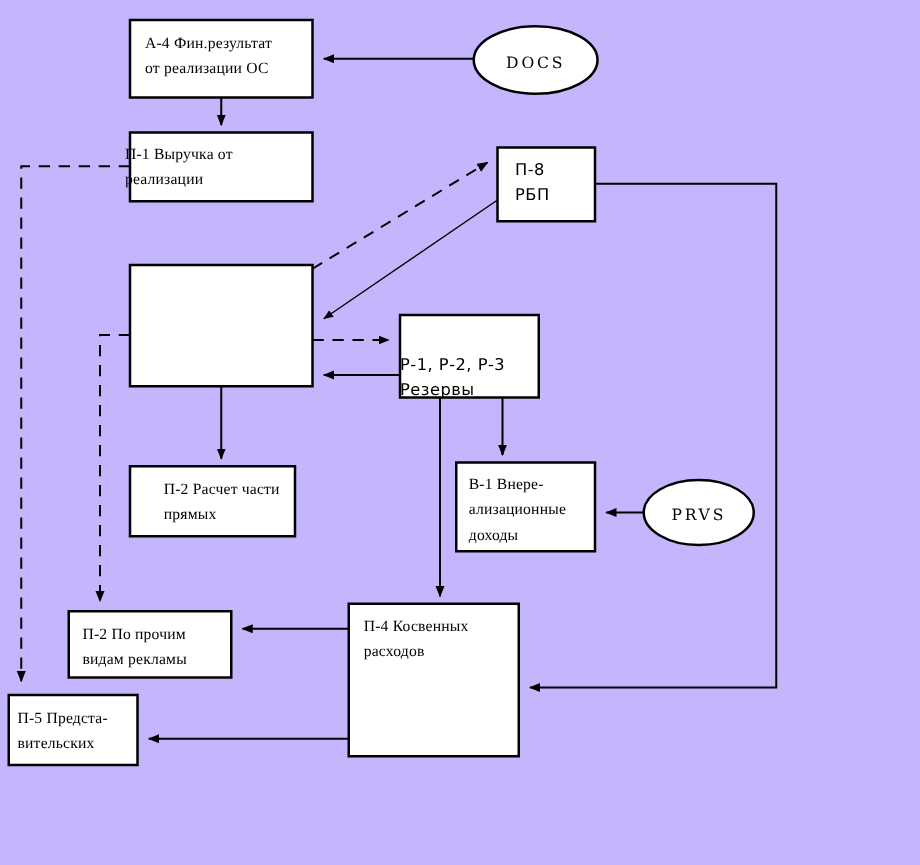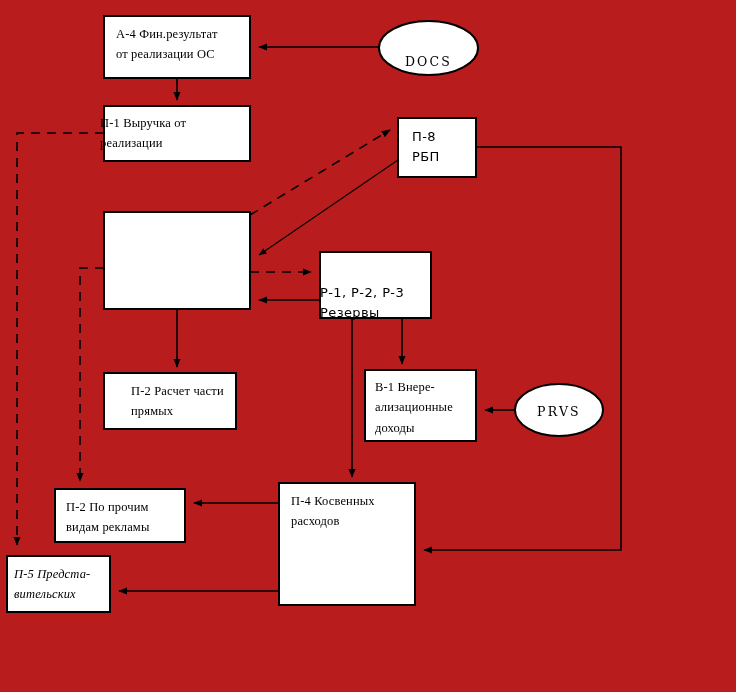--- a/index.html
+++ b/index.html
@@ -4,21 +4,21 @@
 <style>
   html, body {
     margin: 0;
     padding: 0;
     background: #ffffff;
   }
   #diagram-root {
     position: relative;
     width: 736px;
     height: 692px;
-    background: #b91c1c;
+    background: #c4b5fd;
     font-family: "Liberation Serif", serif;
     overflow: hidden;
   }
   svg.canvas {
     position: absolute;
     top: 0; left: 0;
     width: 736px;
     height: 692px;
   }
   .node-rect {
@@ -132,21 +132,21 @@
       <rect class="node-rect" x="7" y="556" width="103" height="56"></rect>
     </g>
   </svg>
 
   <div class="node-label" style="left:116px; top:24px; width:136px;">A-4 Фин.результат
 от реализации ОС</div>
 
   <div class="node-label" style="left:100px; top:113px; width:136px;">П-1 Выручка от
 реализации</div>
 
-  <div class="node-label mono-ish" style="left:379px; top:40px; width:99px;margin-top:12px;">DOCS</div>
+  <div class="node-label mono-ish" style="left:379px; top:40px; width:99px;">DOCS</div>
 
   <div class="node-label sans" style="left:412px; top:127px; width:64px;">П-8
 РБП</div>
 
 
   <div class="node-label sans" style="left:320px; top:261px; width:100px;margin-top:22px;">Р-1, Р-2, Р-3
 Резервы</div>
 
   <div class="node-label" style="left:115px; top:381px; width:124px;margin-left:16px;">П-2 Расчет части
 прямых</div>
@@ -156,16 +156,16 @@
 доходы</div>
 
   <div class="node-label mono-ish" style="left:515px; top:402px; width:88px;">PRVS</div>
 
   <div class="node-label" style="left:66px; top:497px; width:122px;">П-2 По прочим
 видам рекламы</div>
 
   <div class="node-label" style="left:291px; top:491px; width:128px;">П-4  Косвенных
 расходов</div>
 
-  <div class="node-label" style="left:14px; top:564px; width:98px;font-style:italic;">П-5 Предста-
+  <div class="node-label" style="left:14px; top:564px; width:98px;">П-5 Предста-
 вительских</div>
 
 </div>
 
 </body></html>

